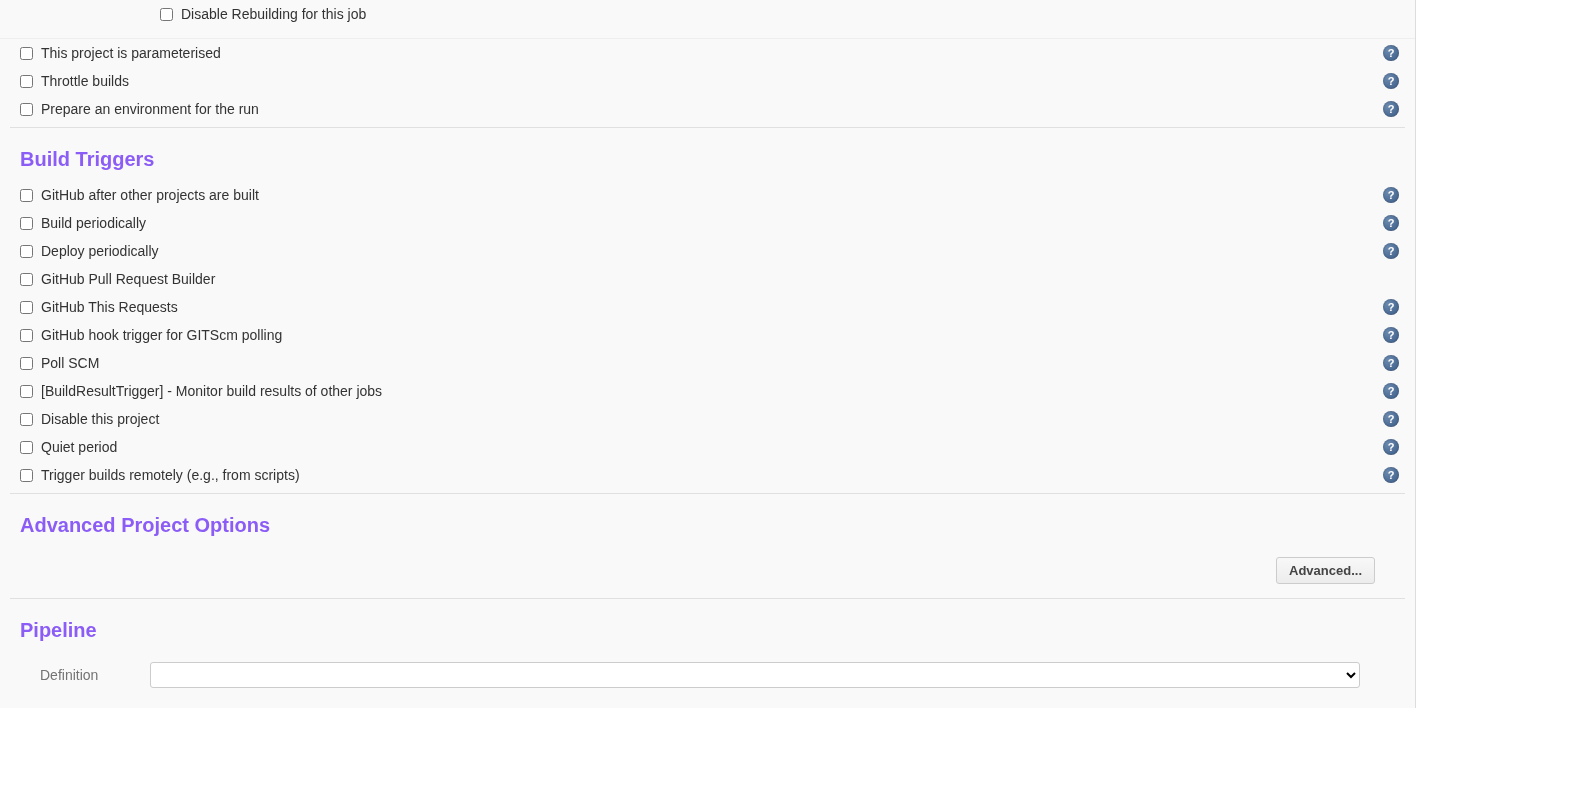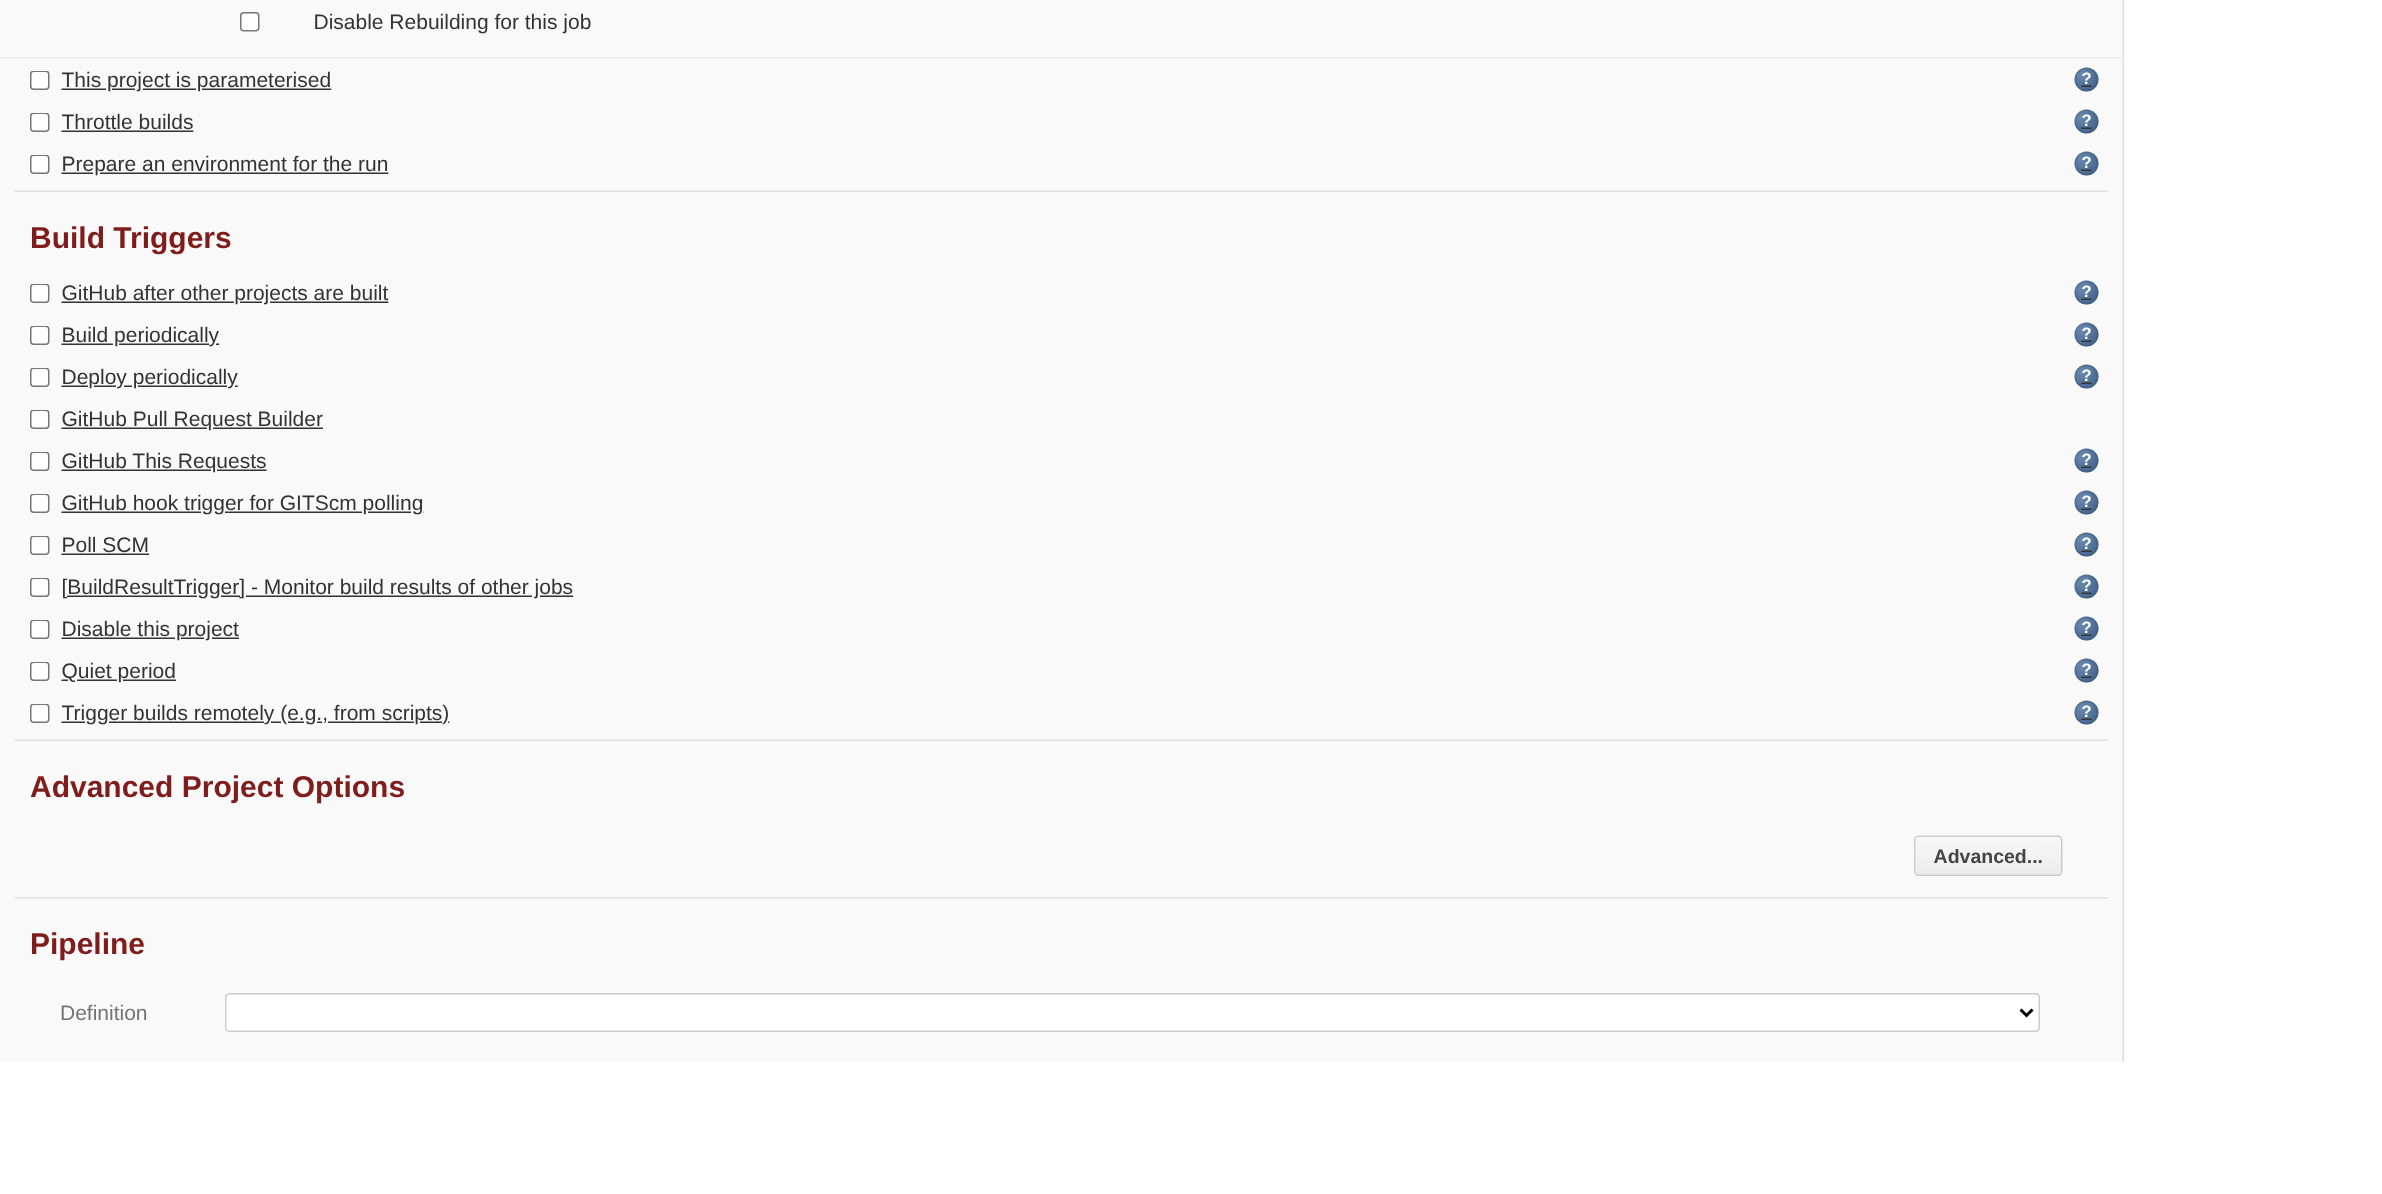--- a/index.html
+++ b/index.html
@@ -23,32 +23,30 @@
   }
   .indent-block {
     padding: 4px 10px 14px 10px;
     border-bottom: 1px solid #eee;
   }
   .nested-row {
     display: flex;
     align-items: flex-start;
     padding-left: 146px;
     padding-top: 2px;
-    gap: 28px;
   }
   .nested-row input[type="checkbox"] {
     margin-right: 8px;
     margin-top: 2px;
   }
   .option-row {
     display: flex;
     align-items: center;
     padding: 6px 10px 6px 20px;
     position: relative;
-    text-decoration: underline;
   }
   .option-row input[type="checkbox"] {
     margin: 0 8px 0 0;
   }
   .option-label {
     font-size: 14px;
     color: #333;
   }
   .help-icon {
     margin-left: auto;
@@ -62,21 +60,21 @@
     font-weight: bold;
     display: flex;
     align-items: center;
     justify-content: center;
     cursor: pointer;
     box-shadow: inset 0 0 2px rgba(0,0,0,0.3);
   }
   .section-title {
     font-size: 20px;
     font-weight: bold;
-    color: #7f1d1d;
+    color: #8b5cf6;
     padding: 20px 10px 10px 20px;
   }
   .section-divider {
     border-top: 1px solid #e0e0e0;
     margin: 4px 10px 0 10px;
   }
   .advanced-row {
     display: flex;
     justify-content: flex-end;
     padding: 10px 40px 10px 10px;

